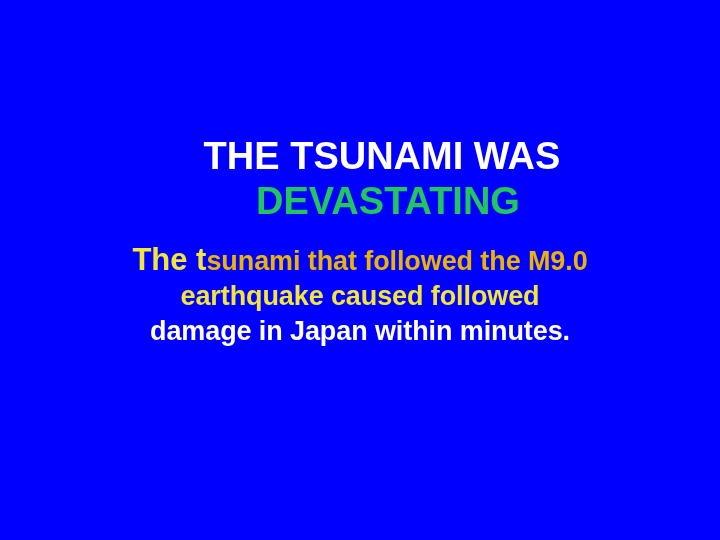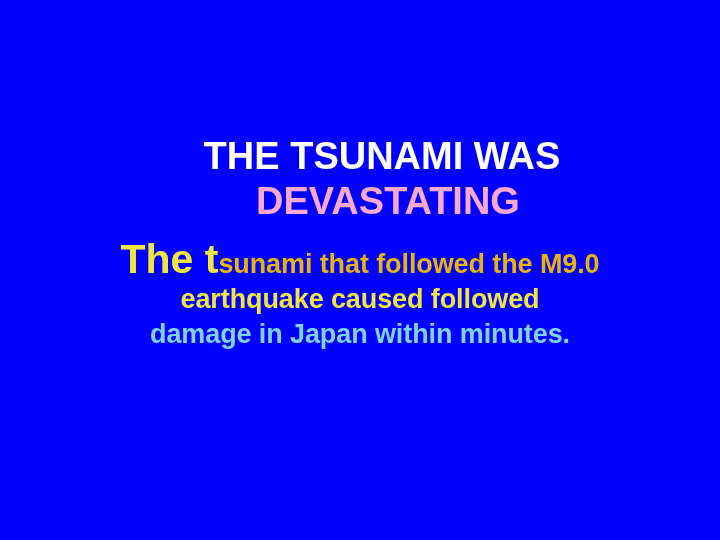--- a/index.html
+++ b/index.html
@@ -57,36 +57,36 @@
     color: #f2e63c;
     font-family: "Liberation Sans", sans-serif;
     font-weight: bold;
     font-size: 27px;
     line-height: 35px;
     letter-spacing: -0.1px;
     white-space: pre;
   }
   
   .lead-big {
-    font-size: 41px;
+    font-size: 31px;
     letter-spacing: 0px;
   }
   .lead-rest {
     font-size: 27px;
   }
 </style>
 </head>
 <body style="background: rgb(0, 0, 255);">
 
 <div id="slide" style="background: rgb(0, 0, 255);">
 
   <div id="title-block">
     <span class="title-line" style="color: rgb(255, 255, 255);">THE TSUNAMI WAS</span>
-    <span class="title-line" style="color: #f9a8d4; margin-left: 12px;">DEVASTATING</span>
+    <span class="title-line" style="color: #22c55e; margin-left: 12px;">DEVASTATING</span>
   </div>
 
   <div id="body-block">
     <span class="body-line" style="color: rgb(242, 230, 60);"><span class="lead-big" style="color: rgb(242, 230, 60);">The t</span><span class="lead-rest" style="color: #eab308;">sunami that followed the M9.0</span></span>
     <span class="body-line" style="color: rgb(242, 230, 60);">earthquake caused followed</span>
-    <span class="body-line" style="color: #7dd3fc;">damage in Japan within minutes.</span>
+    <span class="body-line" style="color: #ffffff;">damage in Japan within minutes.</span>
   </div>
 
 </div>
 
 </body></html>

